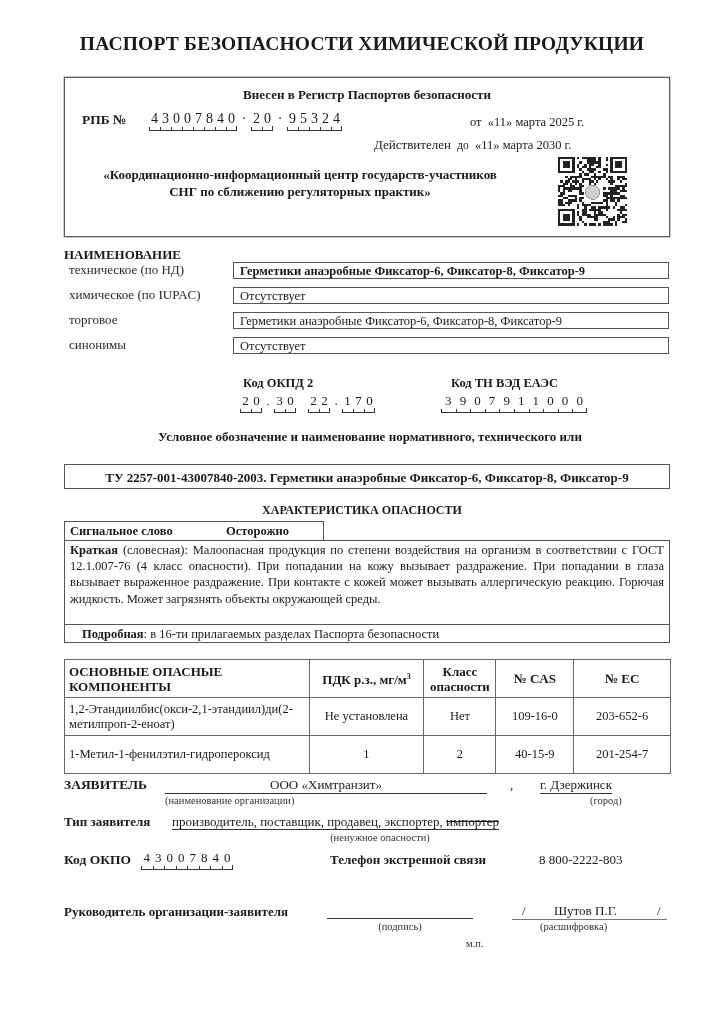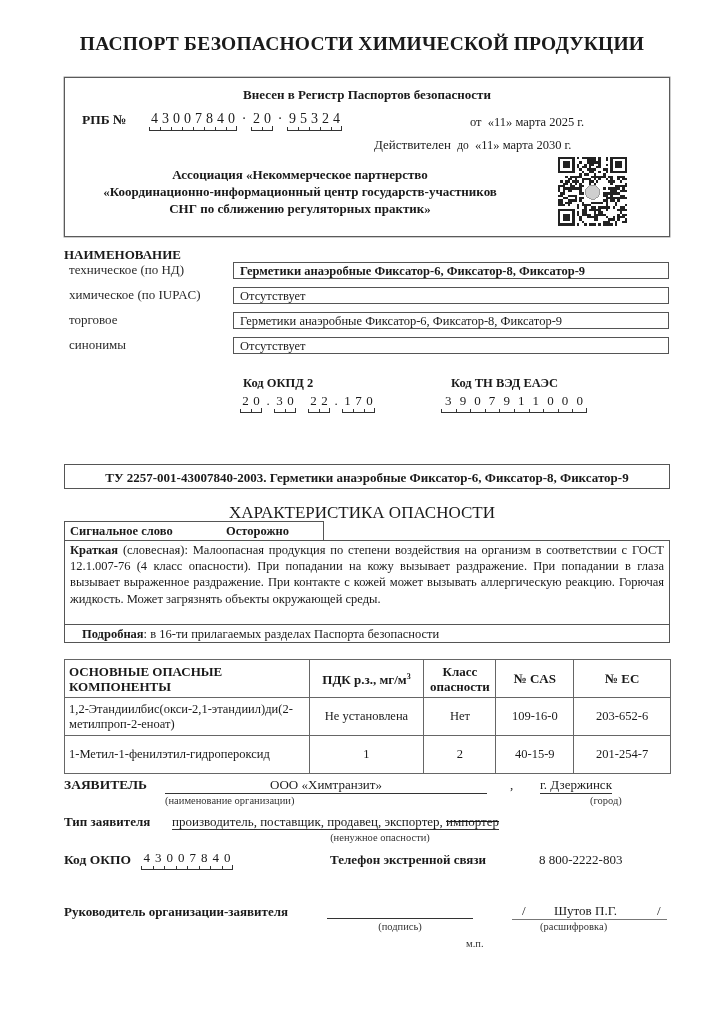--- a/index.html
+++ b/index.html
@@ -20,21 +20,21 @@
   .sep { width:14px; text-align:center; }
   .reg-date { font-size:12.5px; }
   .assoc { left:0; width:470px; top:88px; text-align:center; font-size:13px; font-weight:bold; line-height:17px; }
   .qr { left:493px; top:78px; width:69px; height:70px; }
   .section-h { font-size:13px; font-weight:bold; }
   .name-lbl { font-size:13px; color:#2a2a2a; }
   .name-box { left:233px; width:436px; height:17px; border:1px solid #555; font-size:12.5px; line-height:17px; padding-left:6px; box-sizing:border-box; }
   .codes-h { font-size:12.5px; font-weight:bold; }
   .normdoc-h { left:80px; width:580px; top:428px; text-align:center; font-size:13px; font-weight:bold; line-height:17px; }
   .normdoc-box { left:64px; top:464px; width:606px; height:25px; border:1px solid #555; font-size:13px; font-weight:bold; text-align:center; line-height:25px; box-sizing:border-box; }
-  .haz-h { left:0; width:724px; top:503px; text-align:center; font-size:17px; font-weight:normal; }
+  .haz-h { left:0; width:724px; top:503px; text-align:center; font-size:12px; font-weight:bold; }
   .sigbox { left:64px; top:521px; width:260px; height:19px; border:1px solid #555; border-bottom:none; box-sizing:border-box; font-size:12.5px; font-weight:bold; line-height:18px; padding-left:5px; }
   .hazbox { left:64px; top:540px; width:606px; height:103px; border:1px solid #555; box-sizing:border-box; }
   .haz-brief { padding:1px 5px 0 5px; font-size:12.5px; line-height:16.2px; text-align:justify; height:82px; border-bottom:1px solid #555; }
   .haz-detail { padding:0 5px; font-size:12.5px; line-height:19px;margin-left:12px; }
   table.comp { position:absolute; left:64px; top:659px; width:607px; border-collapse:collapse; font-size:12.5px; }
   table.comp td, table.comp th { border:1px solid #666; padding:1px 4px; vertical-align:middle; }
   table.comp th { font-weight:bold; font-size:13px; line-height:15px; height:35px; }
   table.comp th.left { text-align:left; }
   table.comp td { height:35px; line-height:15px; }
   table.comp td.c { text-align:center; }
@@ -81,21 +81,20 @@
   <div class="abs reg-date" style="left:405px; top:37px;">
     <span>от</span>&nbsp;
     <span>«11» марта 2025 г.</span>
   </div>
   <div class="abs reg-date" style="left:309px; top:59px;">
     <span style="font-size:13px;">Действителен</span>&nbsp;
     <span style="font-size:11.5px;">до</span>&nbsp;
     <span>«11» марта 2030 г.</span>
   </div>
   <div class="abs assoc">
-    <div>Ассоциация «Некоммерческое партнерство</div>
     <div>«Координационно-информационный центр государств-участников</div>
     <div>СНГ по сближению регуляторных практик»</div>
   </div>
   <svg class="abs qr" viewBox="0 0 29 29" shape-rendering="crispEdges">
     <g fill="#222" id="qr-g">
         <rect x="0" y="0" width="7" height="1"></rect>
         <rect x="0" y="6" width="7" height="1"></rect>
         <rect x="0" y="0" width="1" height="7"></rect>
         <rect x="6" y="0" width="1" height="7"></rect>
         <rect x="2" y="2" width="3" height="3"></rect>
@@ -462,20 +461,21 @@
       <span class="d" style="width: 14.6px;">1</span>
       <span class="d" style="width: 14.6px;">1</span>
       <span class="d" style="width: 14.6px;">0</span>
       <span class="d" style="width: 14.6px;">0</span>
       <span class="d" style="width: 14.6px;">0</span>
       <span class="endtick"></span>
     </span>
   </div>
 
 <div class="abs normdoc-h">
+  <div>Условное обозначение и наименование нормативного, технического или</div>
 </div>
 <div class="abs normdoc-box">ТУ 2257-001-43007840-2003. Герметики анаэробные Фиксатор-6, Фиксатор-8, Фиксатор-9</div>
 
 <div class="abs haz-h">ХАРАКТЕРИСТИКА ОПАСНОСТИ</div>
 <div class="abs sigbox">
   <span>Сигнальное слово</span>
   <span style="position:absolute; left:161px;">Осторожно</span>
 </div>
 <div class="abs hazbox">
   <div class="haz-brief"><b>Краткая</b><span> (словесная): Малоопасная продукция по степени воздействия на организм в соответствии с ГОСТ 12.1.007-76 (4 класс опасности). При попадании на кожу вызывает раздражение. При попадании в глаза вызывает выраженное раздражение. При контакте с кожей может вызывать аллергическую реакцию. Горючая жидкость. Может загрязнять объекты окружающей среды.</span></div>

